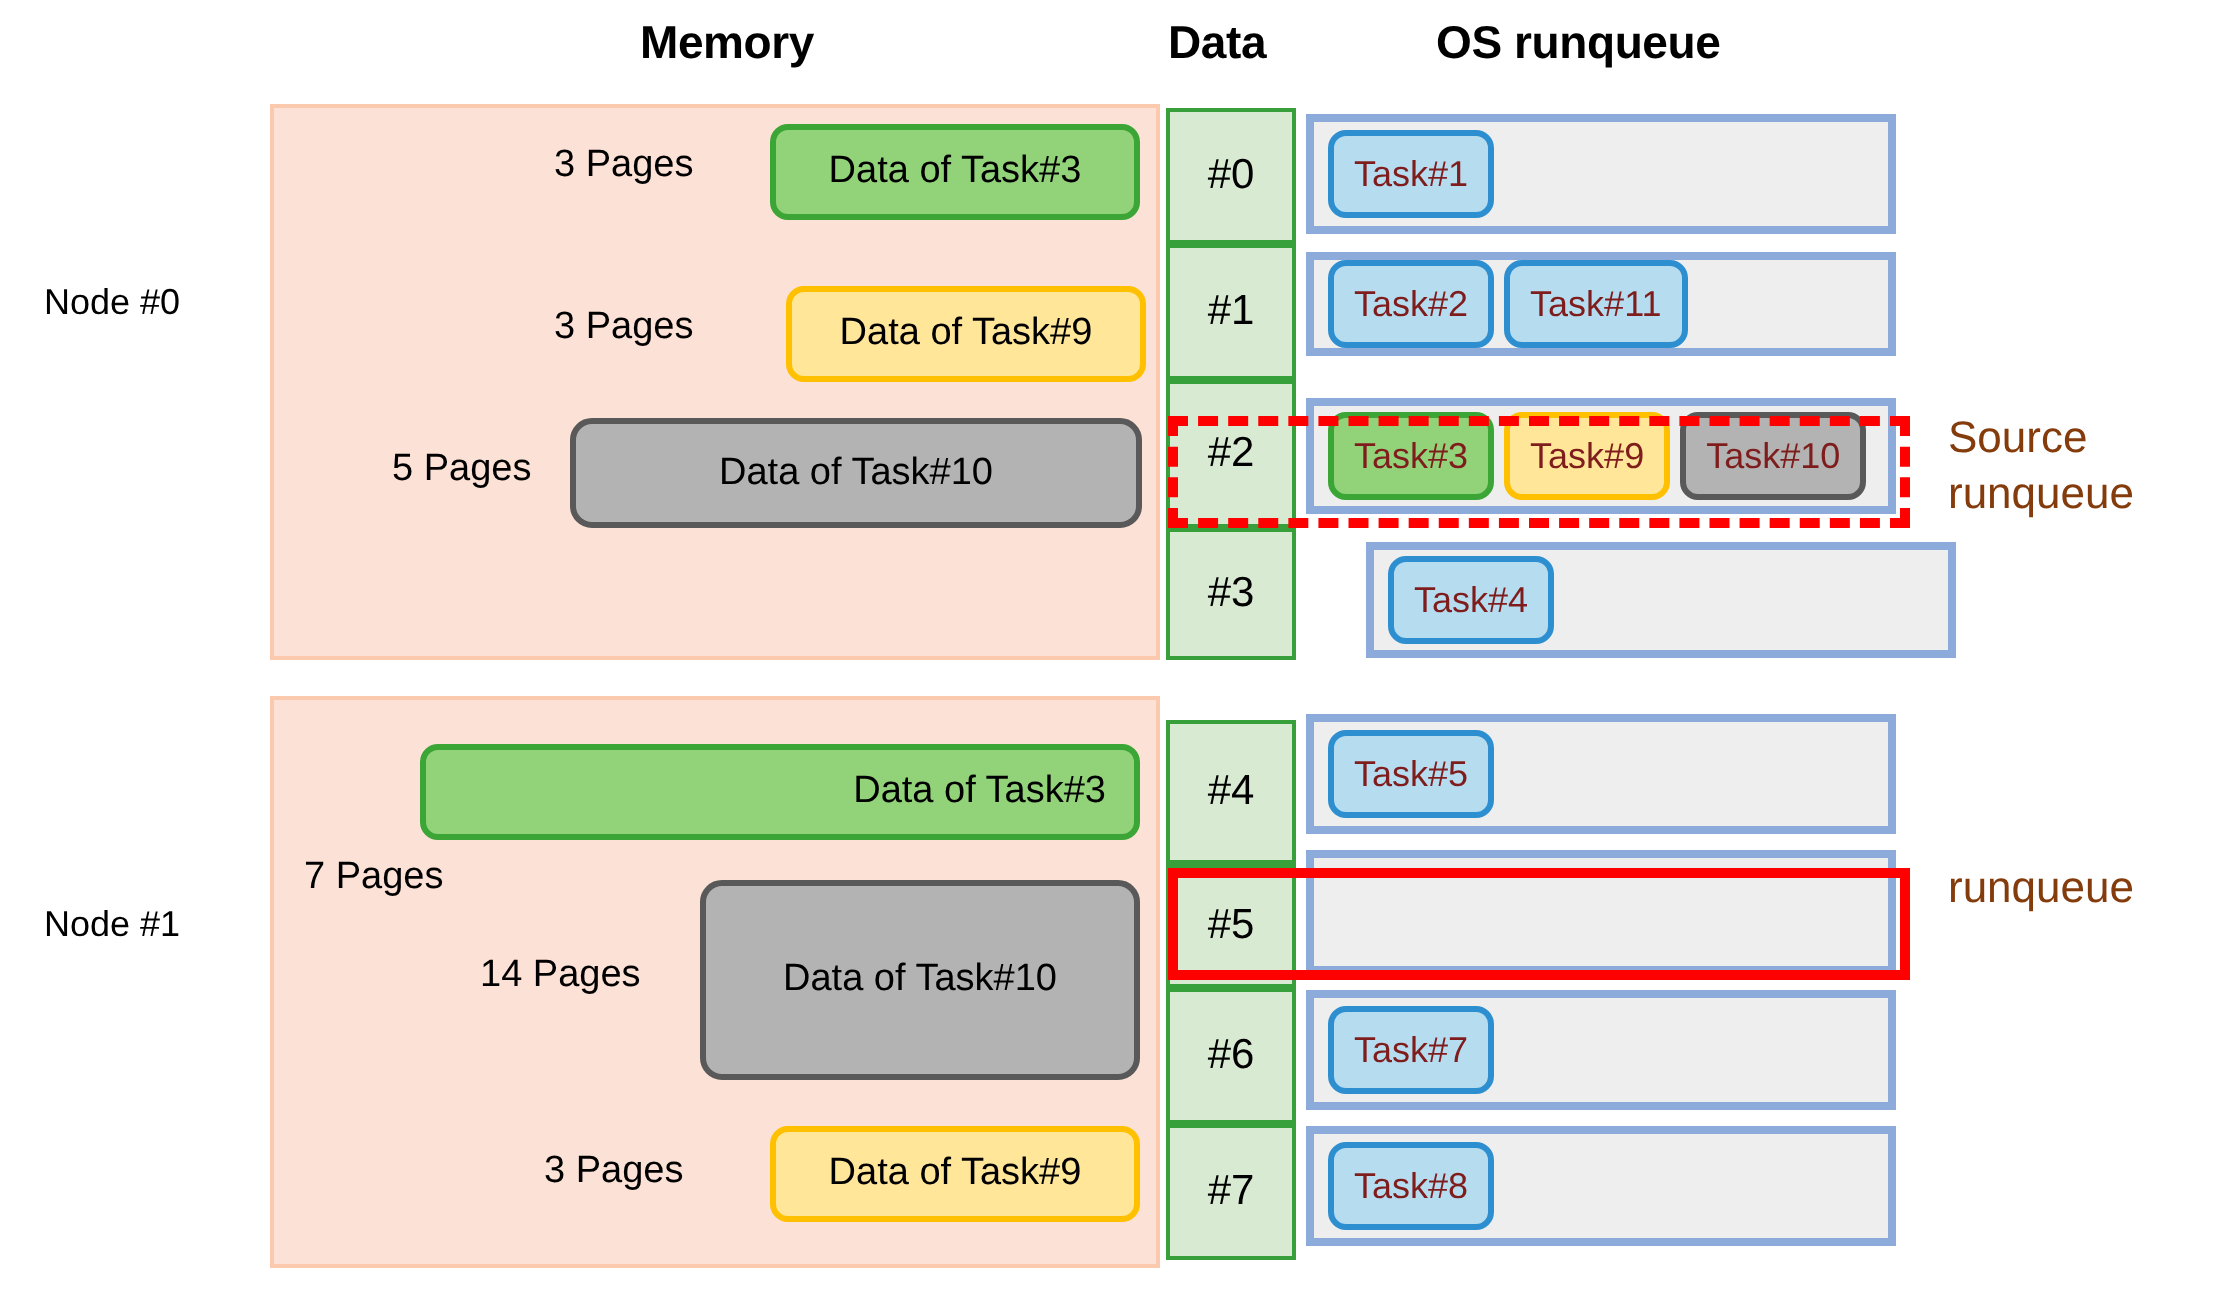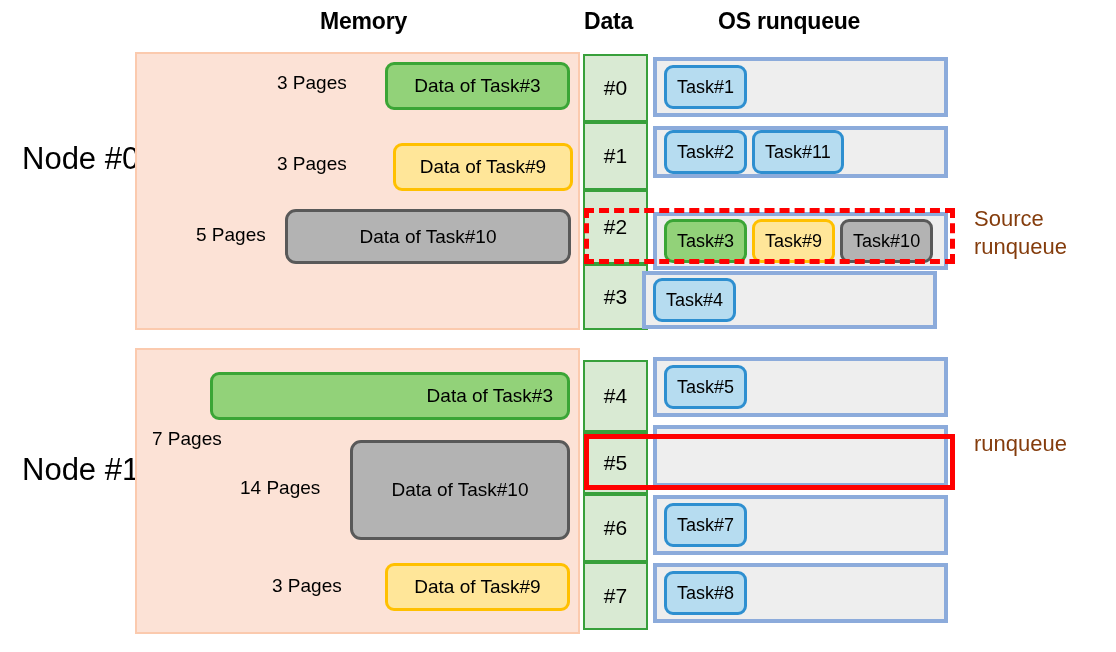--- a/index.html
+++ b/index.html
@@ -28,21 +28,21 @@
     letter-spacing: -0.2px;
     font-weight: bold;
   }
   #hdr-memory { left: 320px; top: 8px; }
   #hdr-core   { left: 584px; top: 8px; }
   #hdr-runq   { left: 718px; top: 8px; }
 
   
   .node-label {
     position: absolute;
-    font-size: 31px;
+    font-size: 18px;
     color: #000000;
     white-space: nowrap;
   }
   #node0-label { left: 22px; top: 141px; }
   #node1-label { left: 22px; top: 452px; }
 
   
   .memory-box {
     position: absolute;
     background: #fce2d6;
@@ -103,21 +103,21 @@
   }
 
   .task-chip {
     box-sizing: border-box;
     height: 44px;
     display: flex;
     align-items: center;
     justify-content: center;
     padding: 0 10px;
     font-size: 18px;
-    color: #000000;
+    color: #7f1d1d;
     white-space: nowrap;
     border-radius: 9px;
   }
   .chip-blue   { background: #b6dcf0; border: 3px solid #2e8fd0; }
   .chip-green  { background: #92d279; border: 3px solid #3ba536; }
   .chip-yellow { background: #ffe699; border: 3px solid #ffc000; }
   .chip-gray   { background: #b3b3b3; border: 3px solid #595959; }
 
   
   #source-highlight {
@@ -177,27 +177,27 @@
 
   <div class="runq-row" style="left:653px; top:57px; width:295px; height:60px;">
     <div class="task-chip chip-blue">Task#1</div>
   </div>
 
   <div class="runq-row" style="left:653px; top:126px; width:295px; height:52px;">
     <div class="task-chip chip-blue">Task#2</div>
     <div class="task-chip chip-blue">Task#11</div>
   </div>
 
-  <div class="runq-row" style="left:653px; top:212px; width:295px; height:58px;">
+  <div class="runq-row" style="left:653px; top:199px; width:295px; height:58px;">
     <div class="task-chip chip-green">Task#3</div>
     <div class="task-chip chip-yellow">Task#9</div>
     <div class="task-chip chip-gray">Task#10</div>
   </div>
 
-  <div class="runq-row" style="left:642px; top:271px; width:295px; height:58px;">
+  <div class="runq-row" style="left:683px; top:271px; width:295px; height:58px;">
     <div class="task-chip chip-blue">Task#4</div>
   </div>
 
   <div id="source-highlight"></div>
   <div class="callout" id="callout-source">
     <div>Source</div>
     <div>runqueue</div>
   </div>
 
   <div class="memory-box" id="mem-node1"></div>

